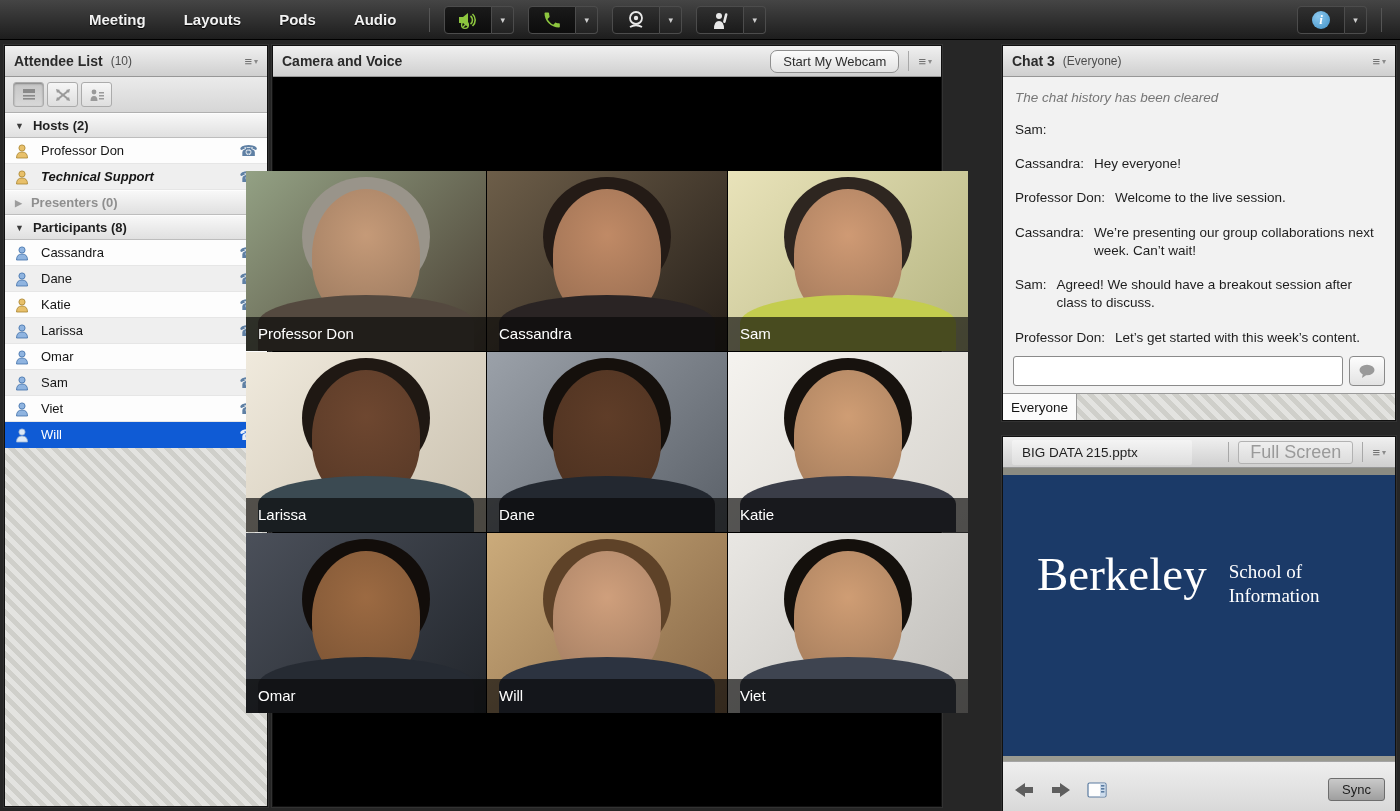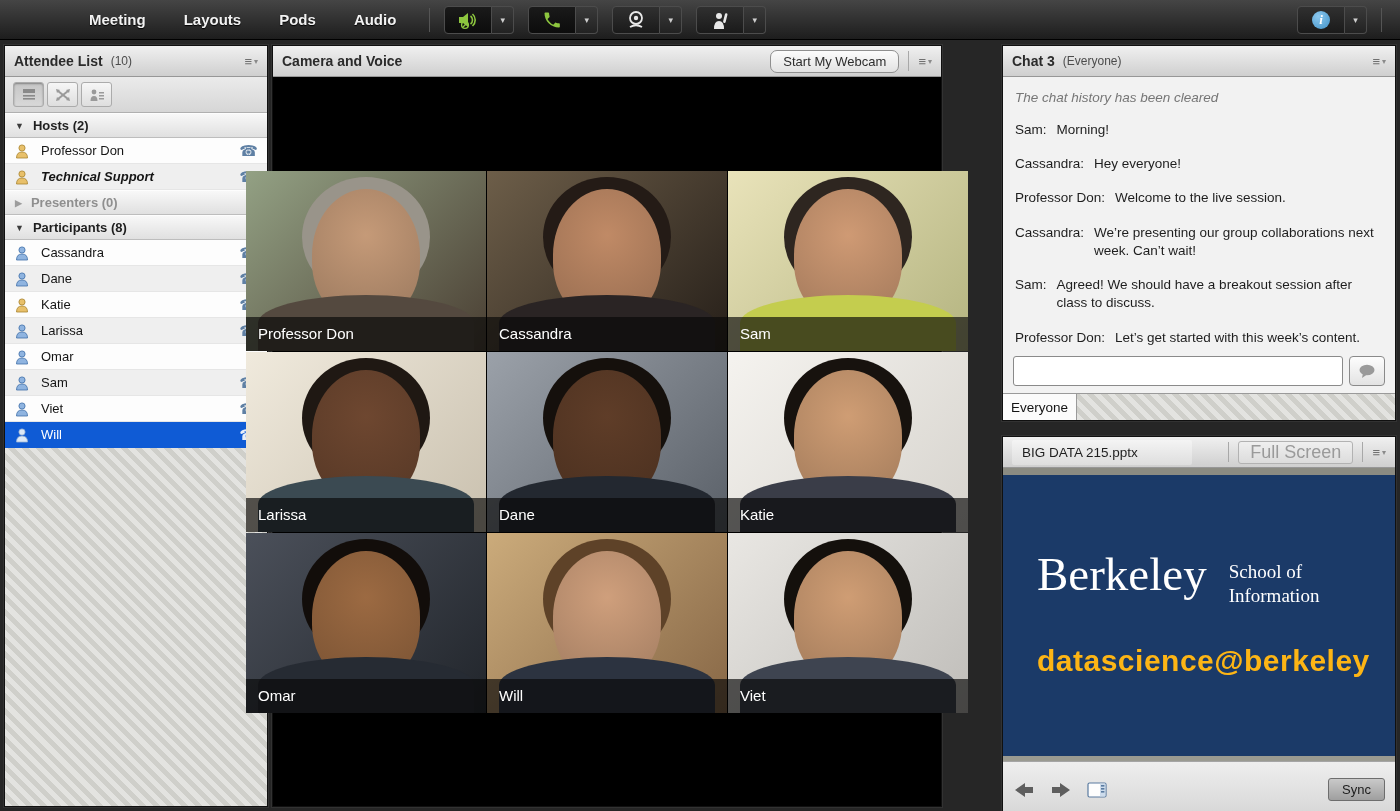--- a/index.html
+++ b/index.html
@@ -552,21 +552,20 @@
     <span class="pod-subtle">(Everyone)</span>
     <span class="pod-menu">
       <span>≡</span>
         <span class="pm-caret">▾</span>
     </span>
   </div>
   <div class="chat-body">
     <div class="chat-notice">The chat history has been cleared</div>
     <div class="chat-msg">
       <span class="sender">Sam:</span>
-      <span class="text">Morning!</span>
     </div>
     <div class="chat-msg">
       <span class="sender">Cassandra:</span>
       <span class="text">Hey everyone!</span>
     </div>
     <div class="chat-msg">
       <span class="sender">Professor Don:</span>
       <span class="text">Welcome to the live session.</span>
     </div>
     <div class="chat-msg">
@@ -612,21 +611,20 @@
   </div>
   <div class="slide-strip-top"></div>
   <div class="slide">
     <div class="slide-brand-row">
       <span class="slide-brand">Berkeley</span>
       <span class="slide-school">
         <span>School of</span><br>
         <span>Information</span>
       </span>
     </div>
-    <div class="slide-footer">datascience@berkeley</div>
   </div>
   <div class="slide-strip-bottom"></div>
   <div class="share-controls">
     <div class="nav-btn">
       <span>
         <svg width="22" height="18" viewBox="0 0 22 18">
             <polygon points="12,2 12,6 20,6 20,12 12,12 12,16 2,9" fill="#5e5e5e"></polygon>
           </svg>
       </span>
     </div>

